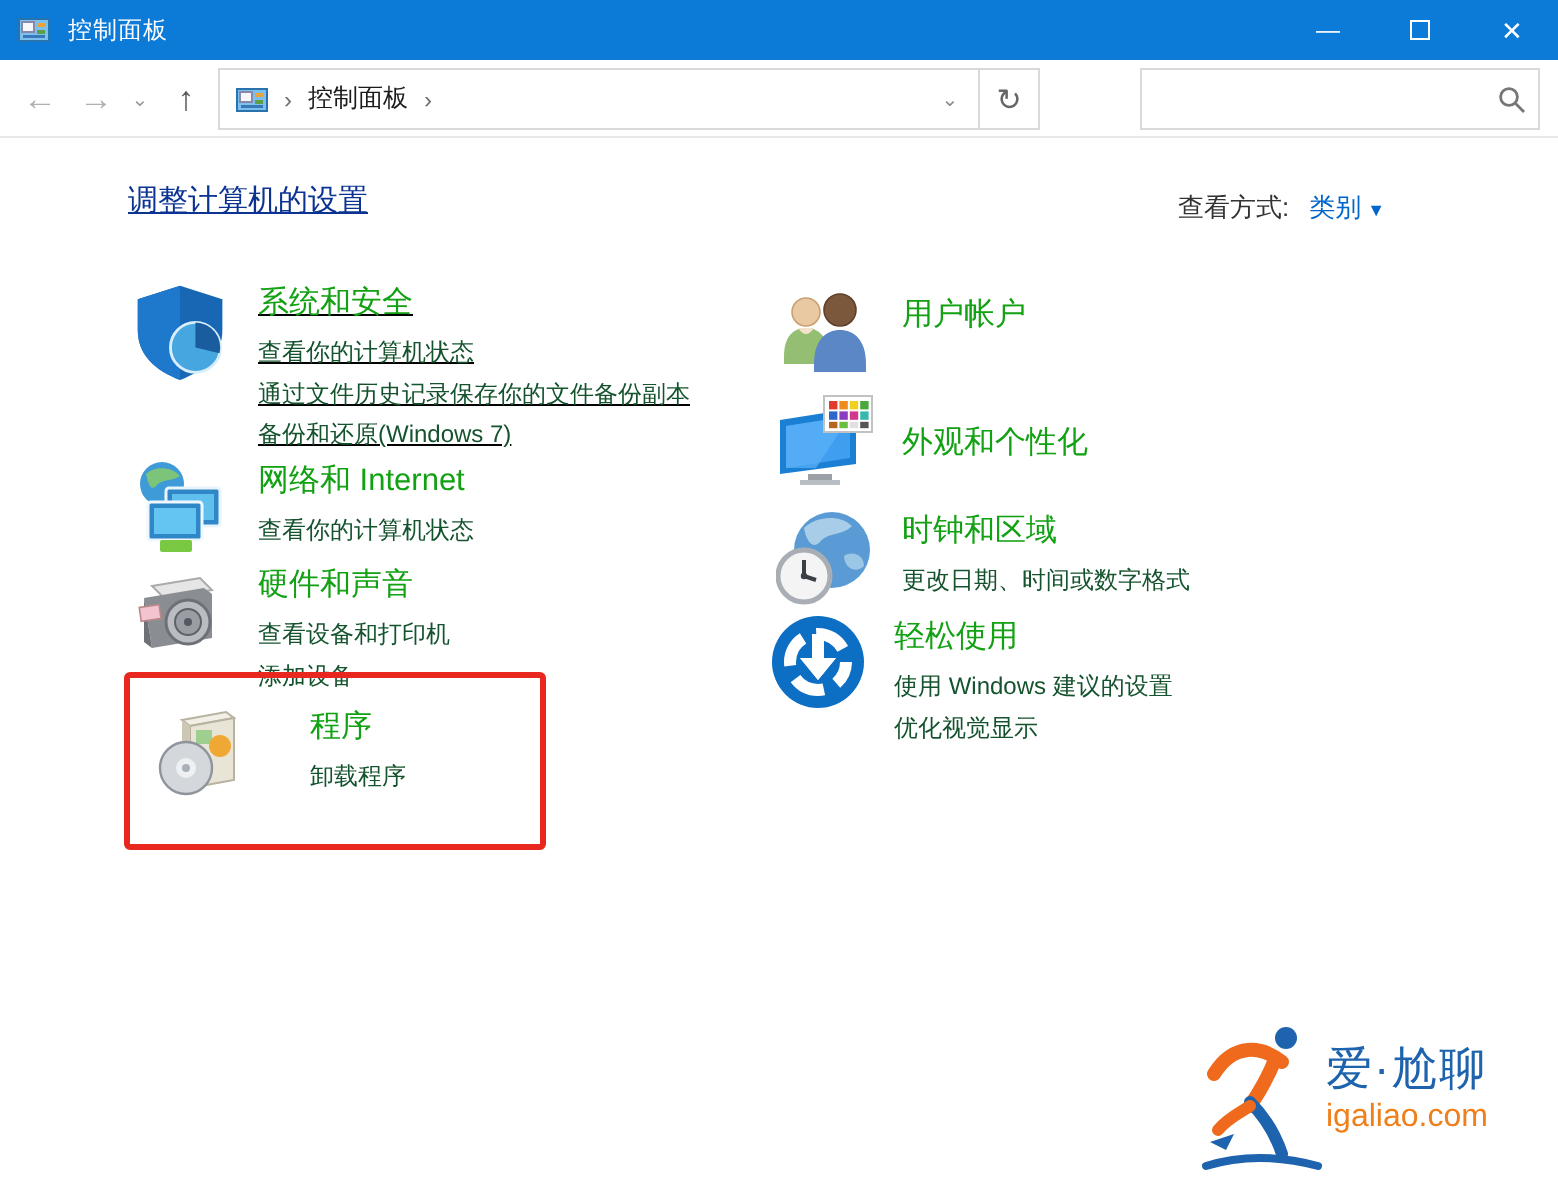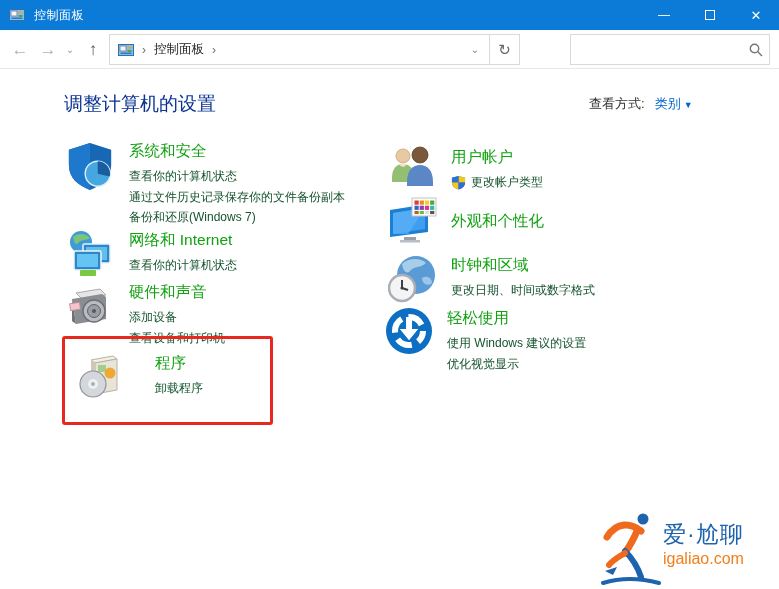--- a/index.html
+++ b/index.html
@@ -45,21 +45,21 @@
                  align-items:center; justify-content:center; color:#666; font-size:15px; }
   .searchbox {
     position:absolute; left:570px; top:4px; width:200px; height:31px;
     border:1px solid #d9d9d9; background:#fff; display:flex; align-items:center;
   }
   .searchbox input { border:none; outline:none; flex:1; height:100%; font-size:12px;
                      padding-left:8px; font-family:"Liberation Sans",sans-serif; }
   .search-mag { width:26px; display:flex; justify-content:center; }
   
   .page-heading {
-    position:absolute; left:64px; top:91px; font-size:19px; color:#0a3392; font-weight:400;
+    position:absolute; left:64px; top:91px; font-size:15px; color:#0a3392; font-weight:400;text-decoration:underline;
   }
   .viewby { position:absolute; left:589px; top:95px; font-size:13px; color:#333; }
   .viewby .vb-value { color:#0066cc; margin-left:10px; cursor:pointer; }
   .viewby .vb-caret { color:#0066cc; font-size:9px; margin-left:3px; }
   
   .section { position:absolute; display:flex; }
   .cat-icon { width:50px; height:50px; flex:0 0 50px; display:flex; align-items:flex-start;
               justify-content:center; }
   .cat-text { margin-left:13px; display:flex; flex-direction:column; }
   .cat-title { font-size:15.5px; color:#12a112; text-decoration:none; margin-top:1px;
@@ -151,21 +151,21 @@
       </svg>
     </span>
   </div>
 </div>
 
 <div class="page-heading">调整计算机的设置</div>
 <div class="viewby">
   <span>查看方式:</span><span class="vb-value">类别</span><span class="vb-caret">▼</span>
 </div>
 
-<div class="section" style="left:66px; top:140px;">
+<div class="section" style="left:66px; top:140px;text-decoration:underline;">
   <span class="cat-icon">
     <svg width="52" height="52" viewBox="0 0 52 52">
       <path d="M25 2 L47 9 V25 C47 38 38 46 25 51 C12 46 3 38 3 25 V9 Z" fill="#1767b5"></path>
       <path d="M25 2 L25 51 C12 46 3 38 3 25 V9 Z" fill="#1e78cc"></path>
       <circle cx="33" cy="34" r="13" fill="#45a6e0" stroke="#d8eefb" stroke-width="1.5"></circle>
       <path d="M33 34 L33 21 A13 13 0 0 1 45.5 37 Z" fill="#1a5d9e"></path>
     </svg>
   </span>
   <div class="cat-text">
     <a class="cat-title">系统和安全</a>
@@ -201,22 +201,22 @@
       <path d="M6 18 L36 13 L40 16 L40 38 L10 43 Z" fill="#8a8d92"></path>
       <path d="M6 18 L10 43 L6 40 Z" fill="#6e7175"></path>
       <rect x="4" y="22" width="10" height="7" fill="#f2c4cf" stroke="#b88" stroke-width="0.8" transform="rotate(-8 9 25)"></rect>
       <circle cx="28" cy="30" r="11" fill="#b9bcc1" stroke="#6d7076" stroke-width="1.5"></circle>
       <circle cx="28" cy="30" r="6.5" fill="#9a9da3" stroke="#5f6268" stroke-width="1"></circle>
       <circle cx="28" cy="30" r="2" fill="#55585e"></circle>
     </svg>
   </span>
   <div class="cat-text">
     <a class="cat-title">硬件和声音</a>
+    <a class="cat-link">查看设备和打印机</a>
     <a class="cat-link">添加设备</a>
-    <a class="cat-link">查看设备和打印机</a>
   </div>
 </div>
 
 <div class="section" style="left:76px; top:352px;gap:16px;">
   <span class="cat-icon">
     <svg width="48" height="48" viewBox="0 0 48 48">
       <polygon points="14,8 36,4 40,7 18,11" fill="#f2efe6" stroke="#b8b2a0" stroke-width="1"></polygon>
       <polygon points="18,11 40,7 40,38 18,42" fill="#e9e5d6" stroke="#b8b2a0" stroke-width="1"></polygon>
       <polygon points="14,8 18,11 18,42 14,39" fill="#cdc8b6"></polygon>
       <rect x="21" y="13" width="8" height="7" fill="#9fcf8e"></rect>
@@ -237,32 +237,20 @@
     <svg width="48" height="44" viewBox="0 0 48 44">
       <circle cx="14" cy="10" r="7" fill="#e9c9a2" stroke="#c9a172" stroke-width="0.8"></circle>
       <path d="M3 32 C3 22 8 18 14 18 C20 18 25 22 25 32 L25 36 L3 36 Z" fill="#94bf72"></path>
       <path d="M10 18 Q14 24 18 18" fill="#f3e3cc"></path>
       <circle cx="31" cy="9" r="8" fill="#7b573c" stroke="#5e4028" stroke-width="0.8"></circle>
       <path d="M18 36 C18 24 24 19 31 19 C38 19 44 24 44 36 L44 40 L18 40 Z" fill="#5b87c7"></path>
     </svg>
   </span>
   <div class="cat-text">
     <a class="cat-title">用户帐户</a>
-    <a class="cat-link">
-      <span class="uac-shield">
-        <svg width="15" height="15" viewBox="0 0 16 16">
-          <path d="M8 1 L15 3 V8 C15 12 12 14.3 8 15.5 C4 14.3 1 12 1 8 V3 Z" fill="#2f6fd2"></path>
-          <path d="M8 1 L15 3 V8 L8 8 Z" fill="#f5c816"></path>
-          <path d="M1 3 L8 1 V8 L1 8 Z" fill="#2f6fd2"></path>
-          <path d="M1 8 L8 8 L8 15.5 C4 14.3 1 12 1 8 Z" fill="#f5c816"></path>
-          <path d="M8 8 L15 8 C15 12 12 14.3 8 15.5 Z" fill="#2f6fd2"></path>
-        </svg>
-      </span>
-      <span>更改帐户类型</span>
-    </a>
   </div>
 </div>
 
 <div class="section centered" style="left:388px; top:196px;">
   <span class="cat-icon">
     <svg width="50" height="48" viewBox="0 0 50 48">
       <polygon points="2,14 40,8 40,36 2,41" fill="#1b7fd4"></polygon>
       <polygon points="5,17 37,12 37,33 5,38" fill="#3f9ef0"></polygon>
       <polygon points="5,17 37,12 20,38 5,38" fill="#5db2f7" opacity="0.7"></polygon>
       <rect x="16" y="41" width="12" height="3" fill="#9aa0a6"></rect>

